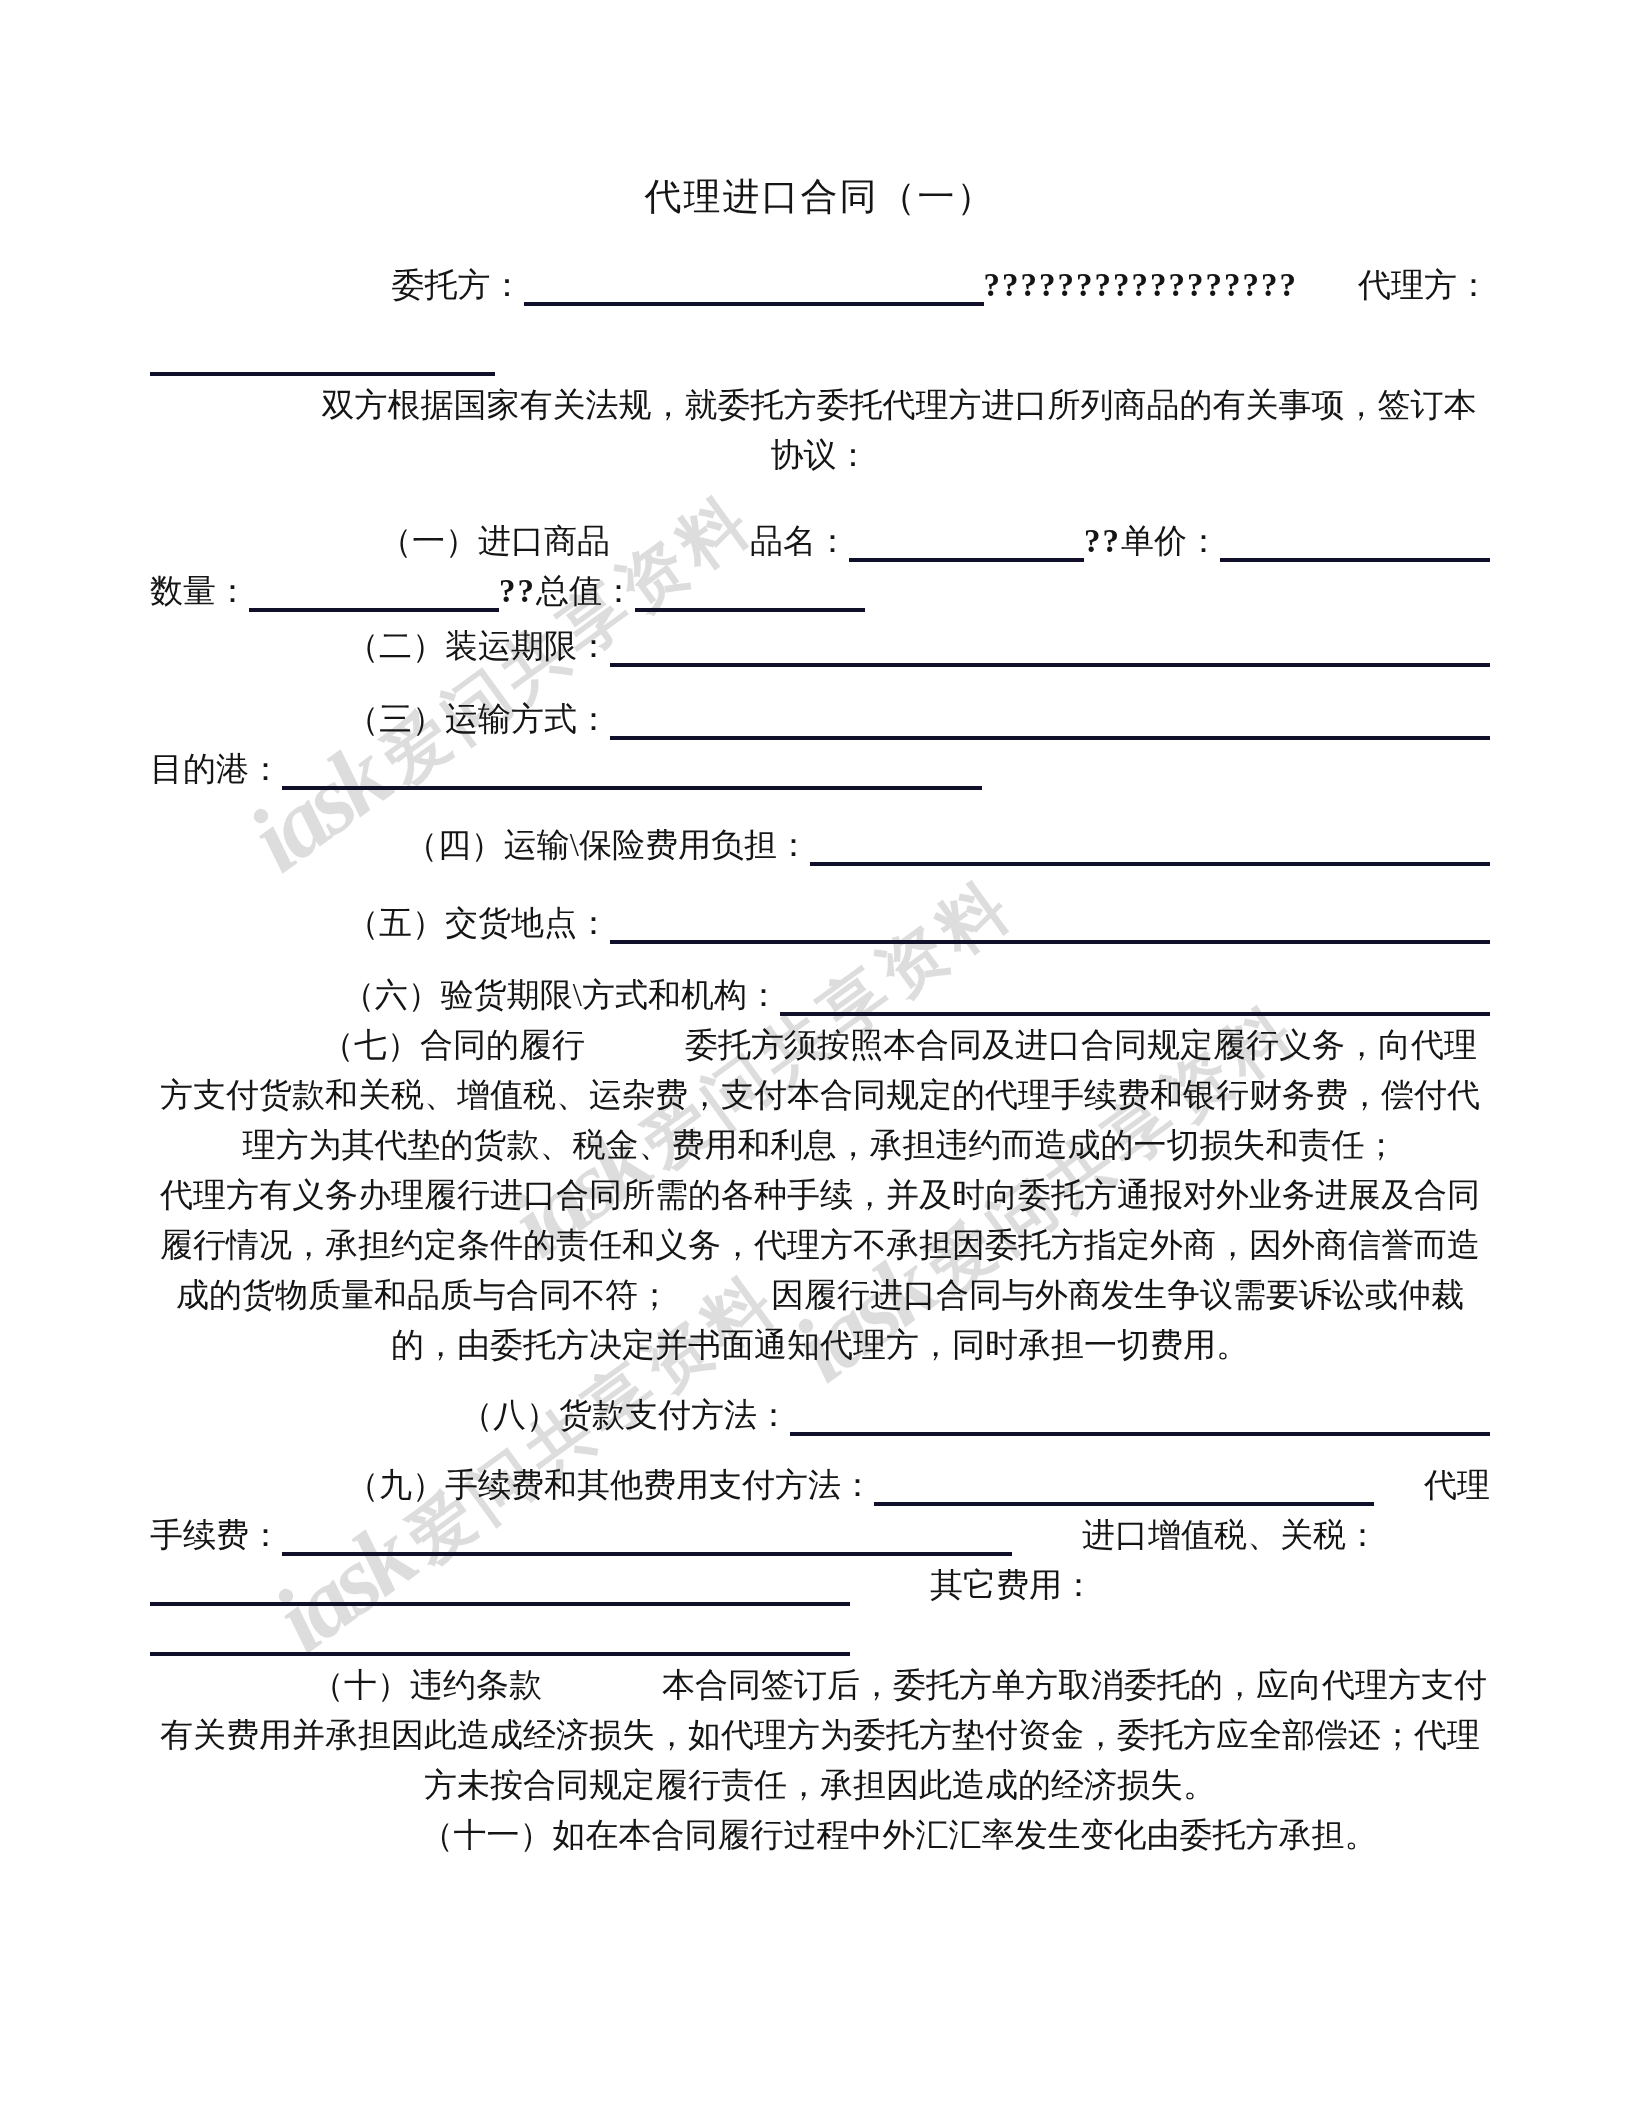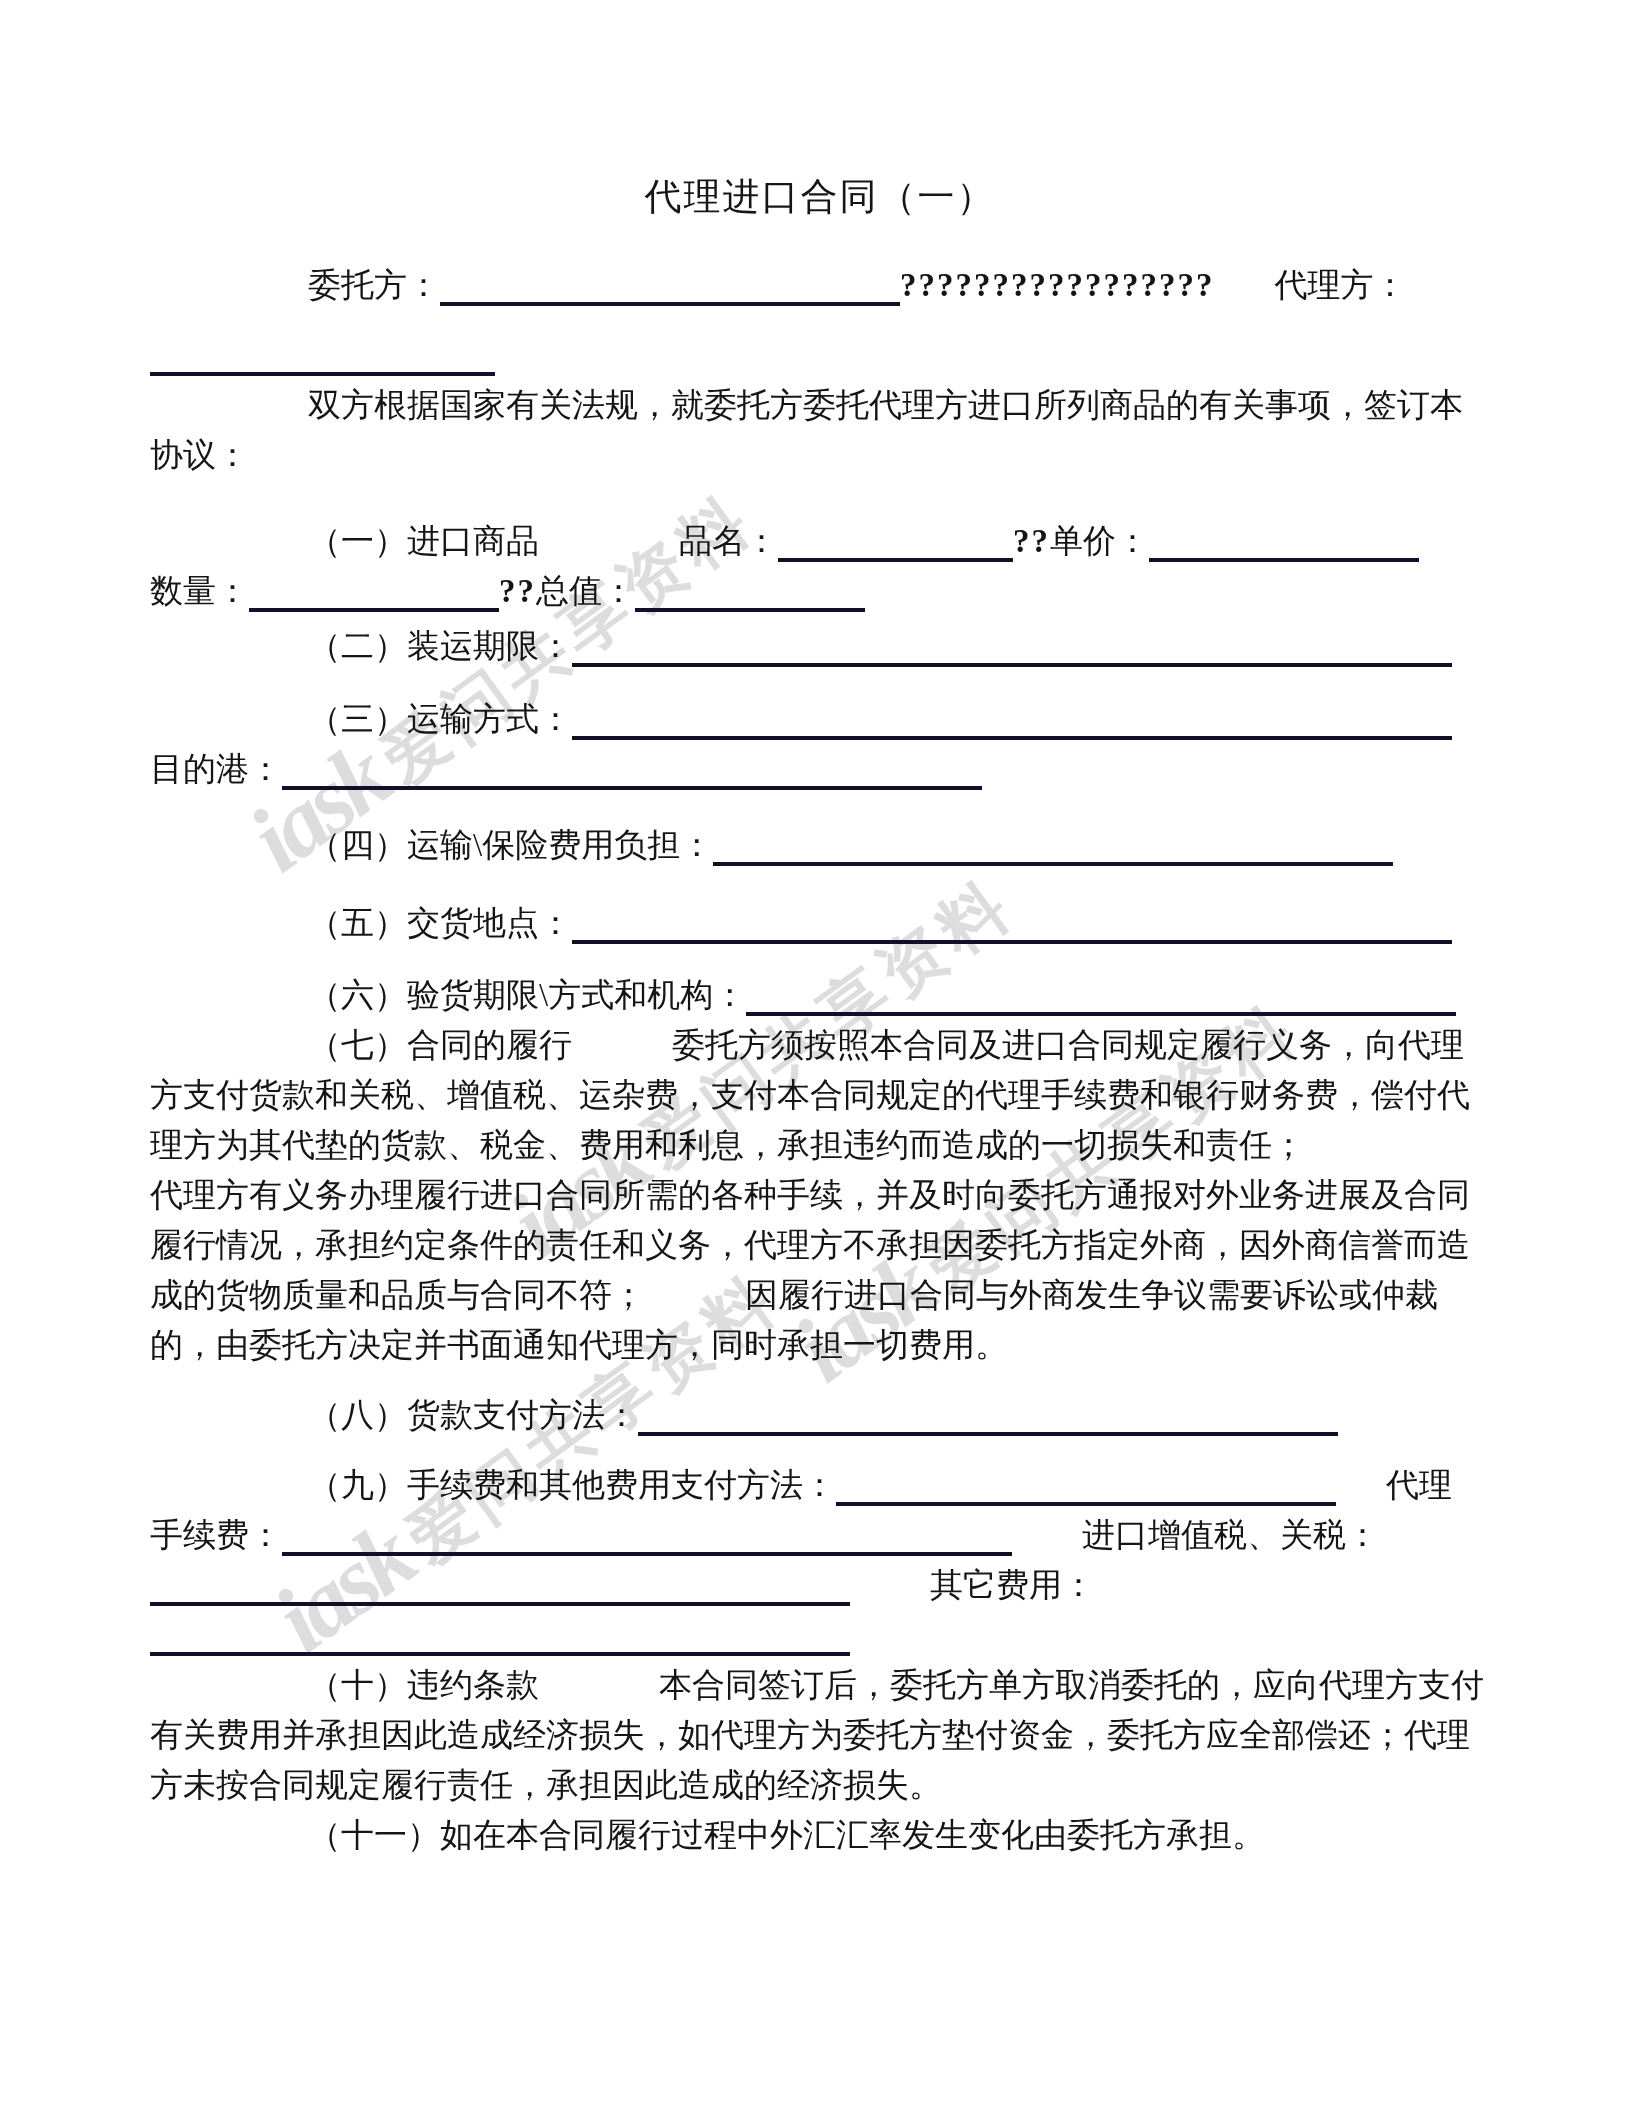--- a/index.html
+++ b/index.html
@@ -41,22 +41,22 @@
   }
   .title{
     margin:0 0 38px 0;
     text-align:center;
     font-size:37px;
     font-weight:normal;
     letter-spacing:2px;
     line-height:50px;
   }
   .row{white-space:nowrap;}
-  .indent{padding-left:158px;}
-  p.para{margin:0;text-indent:158px;}
+  .indent{padding-left:158px;text-align:right;}
+  p.para{margin:0;text-indent:158px;text-align:center;}
   .ul{
     display:inline-block;
     height:0;
     border-bottom:4px solid #10102a;
     vertical-align:-10px;
   }
   .qm{
     font-weight:bold;
     letter-spacing:2px;
   }

